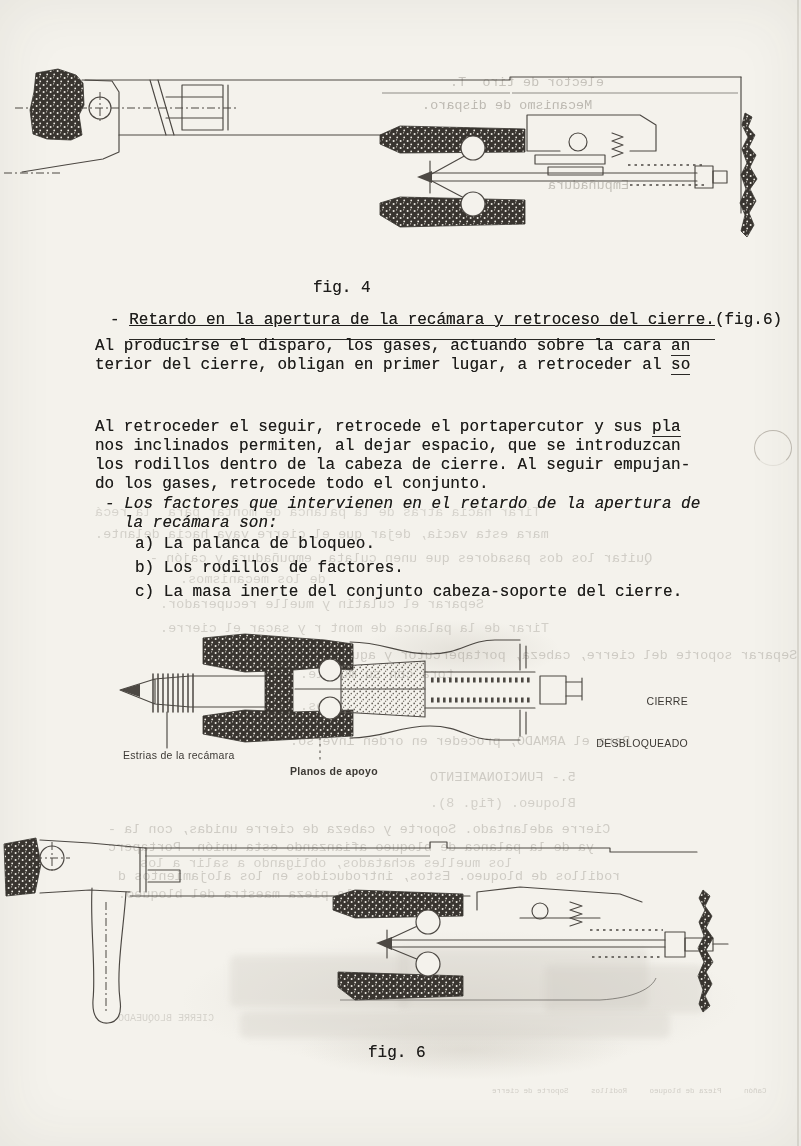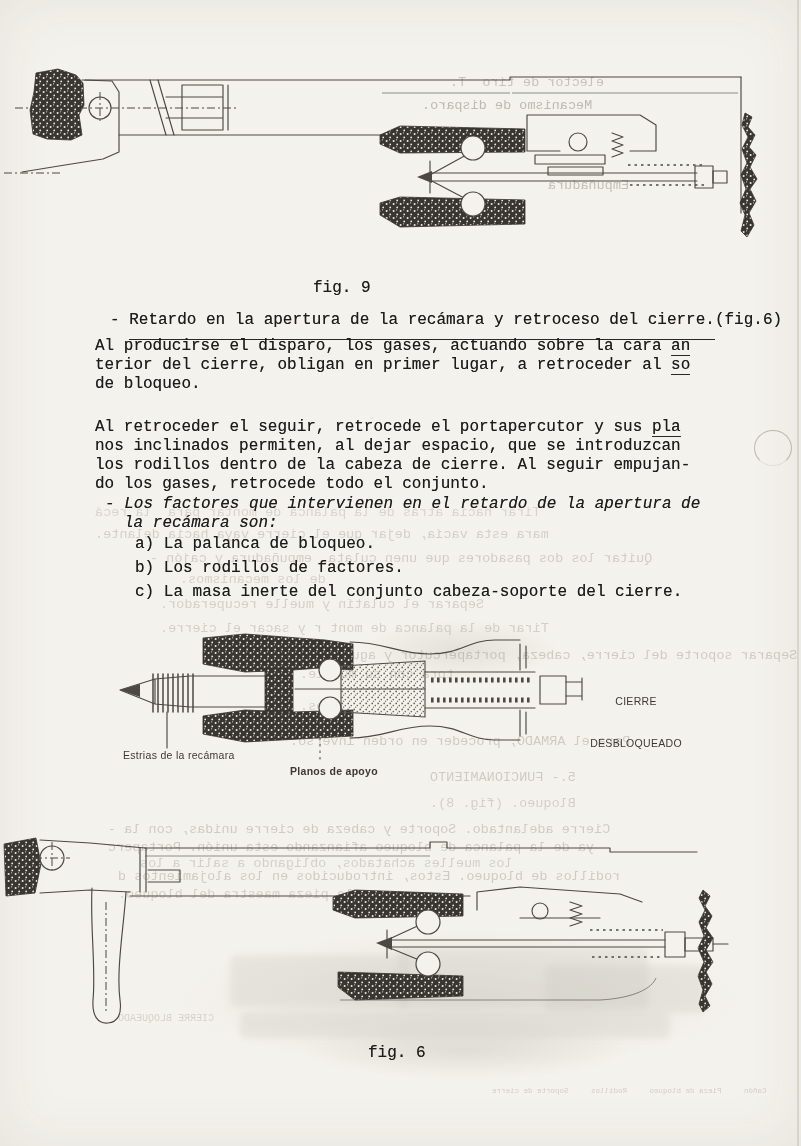--- a/index.html
+++ b/index.html
@@ -3,21 +3,21 @@
 <meta charset="utf-8">
 <style>
   html,body{margin:0;padding:0;background:#888;}
   #page{position:relative;width:801px;height:1146px;background:#f4f2ec;overflow:hidden;
         font-family:"Liberation Mono","DejaVu Sans Mono",monospace;color:#1d1c1a;
         box-shadow:inset 0 0 60px rgba(60,55,45,.07);}
   .tl{white-space:pre;font-size:16px;line-height:19px;letter-spacing:0;
       text-shadow:0 0 .4px rgba(25,24,22,.65);}
   .abs{position:absolute;}
   .para{position:absolute;}
-  .hu{border-bottom:1.4px solid #2a2926;padding-bottom:10px;}
+  .hu{border-bottom:1.4px solid #2a2926;padding-bottom:10px;text-decoration:underline;}
   .usp{border-bottom:1.5px solid #2a2926;}
   .cap{position:absolute;font-size:16px;white-space:pre;text-shadow:0 0 .4px rgba(25,24,22,.6);}
   .figlabel{position:absolute;font-family:"Liberation Sans","DejaVu Sans",sans-serif;
             font-size:10.5px;color:#3c3934;letter-spacing:.3px;white-space:pre;text-align:center;}
   .ghost{position:absolute;transform:scaleX(-1);font-family:"Liberation Mono","DejaVu Sans Mono",monospace;
          font-size:13.5px;color:#878279;filter:blur(.45px);white-space:pre;}
   .fig{position:absolute;overflow:visible;}
   .fig .ln{stroke:#4c4843;stroke-width:1.15;fill:none;stroke-linejoin:round;stroke-linecap:round;}
   .fig .dd{stroke:#4c4843;stroke-width:1;fill:none;stroke-dasharray:8 3 2 3;}
   .fig .ds{stroke:#4c4843;stroke-width:1.6;fill:none;stroke-dasharray:2.5 4;}
@@ -110,28 +110,27 @@
     <rect class="ln" x="713" y="116" width="14" height="12"></rect>
     <circle class="ln" cx="578" cy="87" r="9"></circle>
     <path class="ln" d="M527 60 L640 60 L656 70 L656 96 L630 96 M527 60 V96 L560 96"></path>
     <path class="ln" d="M612 78 L623 82 L612 86 L623 90 L612 94 L623 98 L612 102"></path>
     <rect class="ln" x="535" y="100" width="70" height="9"></rect>
     <rect class="ln" x="548" y="112" width="55" height="8"></rect>
     <path class="ds" d="M628 110 H705 M630 130 H705"></path>
     <path class="stip" d="M745 58 L752 62 L748 72 L755 80 L749 92 L756 100 L750 112 L757 124 L750 134 L756 146 L749 158 L754 170 L747 182 L741 176 L745 160 L740 148 L746 134 L741 120 L747 108 L742 94 L748 82 L742 70 Z"></path>
   </svg>
 
-  <div class="cap" style="left:313px;top:279px;">fig. 9</div>
+  <div class="cap" style="left:313px;top:279px;">fig. 4</div>
 
   <div class="abs tl" style="left:110px;top:311px;"><span>- </span><span class="hu">Retardo en la apertura de la recámara y retroceso del cierre.</span><span>(fig.6)</span></div>
 
   <div class="para" style="left:95px;top:337px;">
     <div class="tl"><span>Al producirse el disparo, los gases, actuando sobre la cara </span><span class="usp">an</span></div>
     <div class="tl"><span>terior del cierre, obligan en primer lugar, a retroceder al </span><span class="usp">so</span></div>
-    <div class="tl"><span>de bloqueo.</span><span class="usp"></span></div>
   </div>
 
   <div class="para" style="left:95px;top:418px;">
     <div class="tl"><span>Al retroceder el seguir, retrocede el portapercutor y sus </span><span class="usp">pla</span></div>
     <div class="tl"><span>nos inclinados permiten, al dejar espacio, que se introduzcan</span><span class="usp"></span></div>
     <div class="tl"><span>los rodillos dentro de la cabeza de cierre. Al seguir empujan-</span><span class="usp"></span></div>
     <div class="tl"><span>do los gases, retrocede todo el conjunto.</span><span class="usp"></span></div>
   </div>
 
   <div class="para" style="left:105px;top:495px;font-style:italic;">
@@ -156,21 +155,21 @@
     <path class="ln" d="M200 59 H330"></path>
     <path class="ln" d="M330 42 H440 M330 78 H440"></path>
     <path class="dots" d="M336 50 H436 M336 70 H436"></path>
     <rect class="ln" x="445" y="46" width="26" height="28"></rect>
     <path class="ln" d="M471 52 H487 M471 66 H487 M487 48 V70"></path>
     <path class="ln" d="M255 12 C290 12 302 24 335 24 C366 24 374 10 400 10 L425 10 M255 108 C290 108 302 96 335 96 C366 96 374 110 400 110 L425 110 M425 14 V40 M425 106 V80 M431 16 V38 M431 104 V82"></path>
     <path class="ln" d="M72 82 V118"></path>
     <path class="ds" style="stroke-width:1" d="M225 88 V133"></path>
   </svg>
 
-  <div class="figlabel" style="left:584px;top:666px;width:104px;text-align:center;line-height:14px;">
+  <div class="figlabel" style="left:584px;top:666px;width:104px;text-align:right;line-height:14px;">
     <div>CIERRE</div>
     <div>DESBLOQUEADO</div>
   </div>
   <div class="figlabel" style="left:123px;top:749px;">Estrias de la recámara</div>
   <div class="figlabel" style="left:290px;top:765px;font-weight:bold;">Planos de apoyo</div>
 
   <svg class="fig" style="left:0;top:830px;" width="801" height="215" viewBox="0 0 801 215">
     <path class="stip" d="M4 14 L36 8 L41 34 L35 63 L6 66 Z"></path>
     <circle class="ln" cx="52" cy="28" r="12"></circle>
     <path class="dd" d="M34 28 H70 M52 12 V44"></path>

